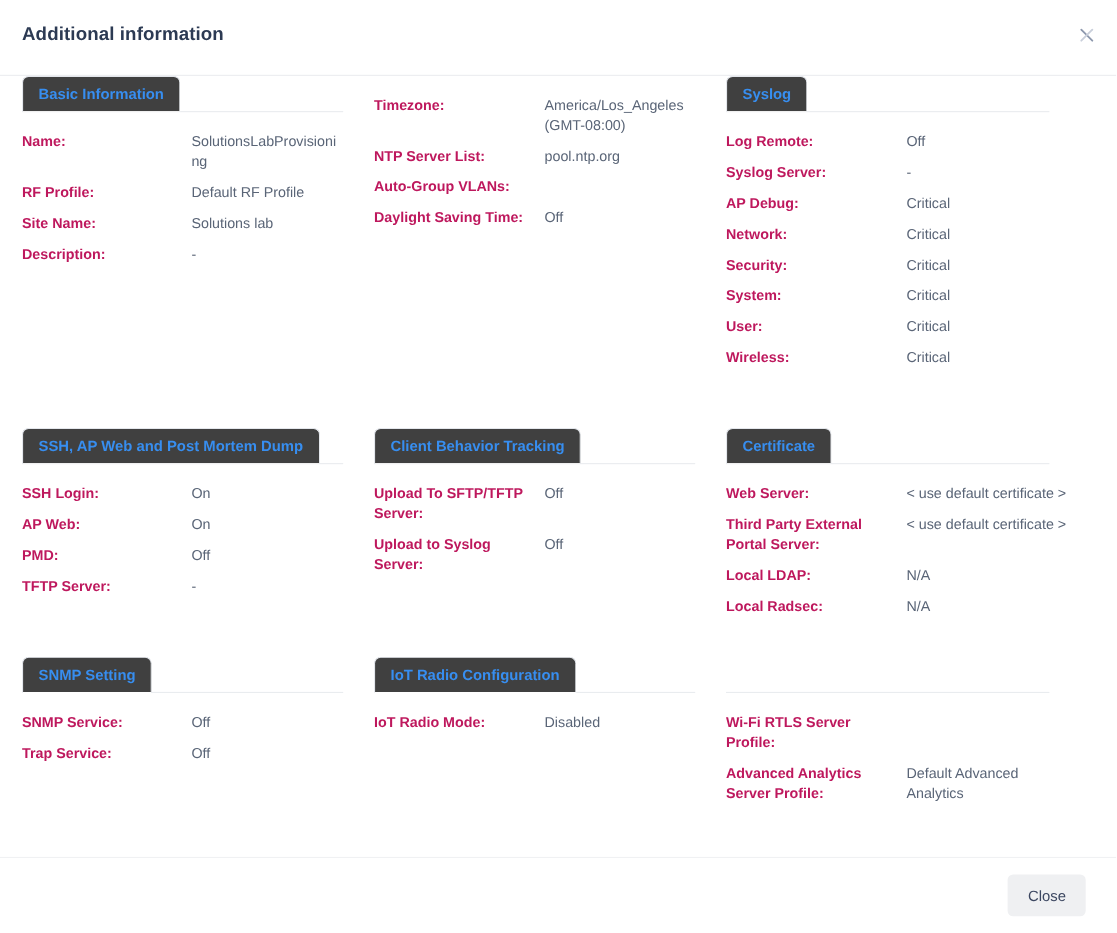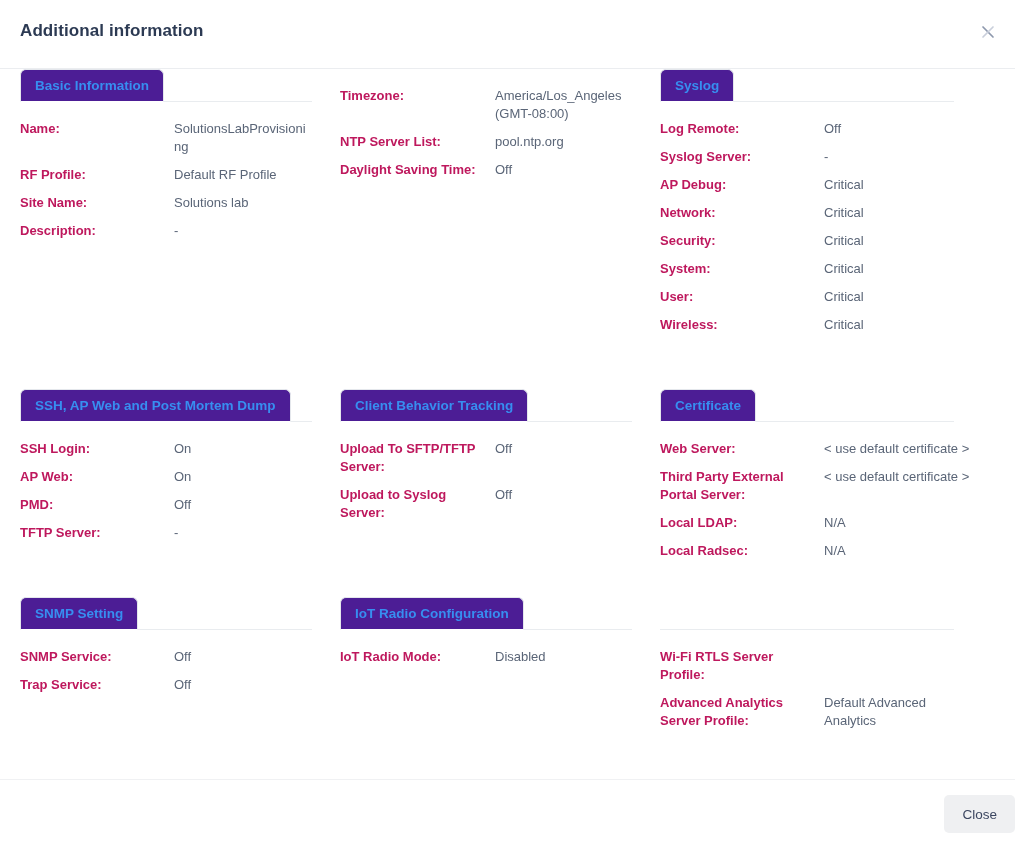--- a/index.html
+++ b/index.html
@@ -80,21 +80,21 @@
     position: absolute;
     left: 0;
     top: 0;
     height: 33px;
     padding: 0 14px;
     display: flex;
     align-items: center;
     border: 1px solid #e4e7ec;
     border-bottom: 1px solid #ffffff;
     border-radius: 6px 6px 0 0;
-    background: #4c1d95;
+    background: #404040;
     color: #378ef0;
     font-size: 13.5px;
     font-weight: bold;
     white-space: nowrap;
     z-index: 2;
     cursor: pointer;
   }
   .tabline {
     position: absolute;
     left: 0;
@@ -143,21 +143,21 @@
     position: absolute;
     left: 0;
     bottom: 0;
     width: 1015px;
     height: 69px;
     border-top: 1px solid #f0f1f3;
     background: #ffffff;
   }
   #close-button {
     position: absolute;
-    right: 0;
+    right: 28px;
     top: 15px;
     height: 38px;
     min-width: 66px;
     padding: 0 18px;
     background: #eff0f2;
     border: none;
     border-radius: 5px;
     color: #3c4761;
     font-size: 13.5px;
     font-family: "Liberation Sans", sans-serif;
@@ -214,20 +214,24 @@
         <div class="fields">
           <div class="field">
             <div class="flabel">Timezone:</div>
             <div class="fvalue nm-value">America/Los_Angeles (GMT-08:00)</div>
           </div>
           <div class="field">
             <div class="flabel">NTP Server List:</div>
             <div class="fvalue">pool.ntp.org</div>
           </div>
           <div class="field">
+            <div class="flabel">Auto-Group VLANs:</div>
+            <div class="fvalue"></div>
+          </div>
+          <div class="field">
             <div class="flabel">Daylight Saving Time:</div>
             <div class="fvalue">Off</div>
           </div>
         </div>
       </div>
 
       <div class="panel col3">
         <div class="tabwrap">
           <div class="tab">
             <span>Syslog</span>

